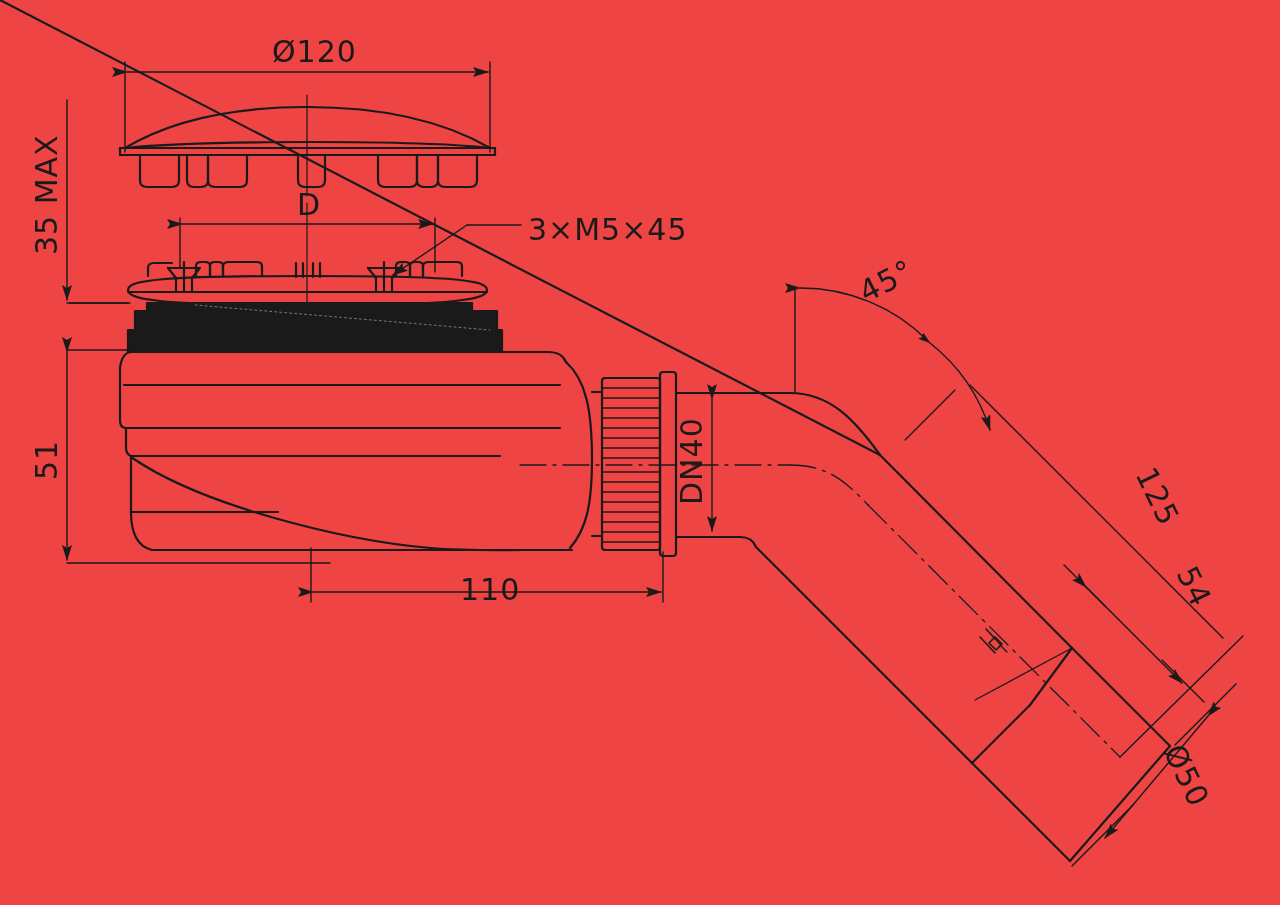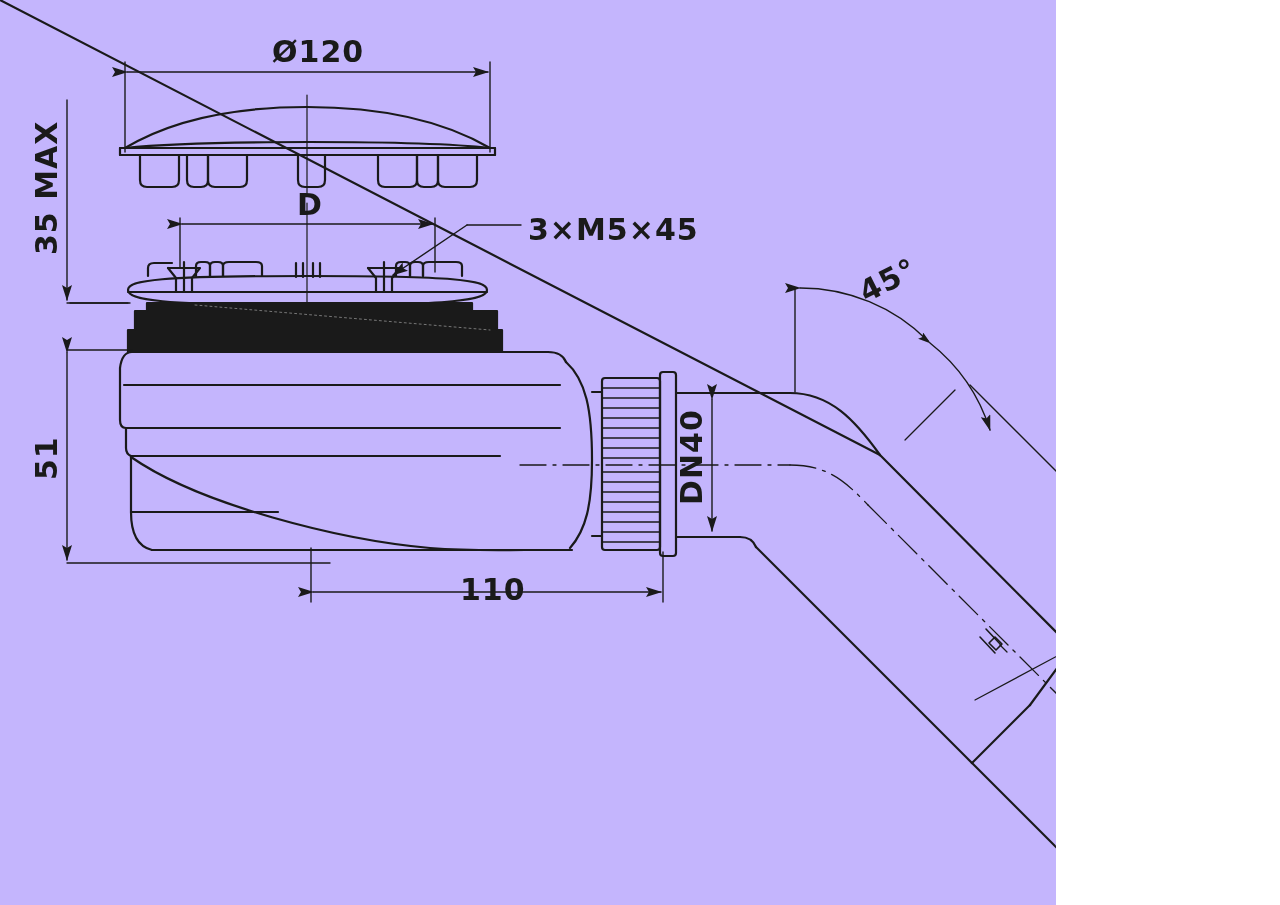--- a/index.html
+++ b/index.html
@@ -1,17 +1,17 @@
 <!DOCTYPE html>
 <html><head>
 <meta charset="utf-8">
 <style>
   html,body{margin:0;padding:0;background:#ffffff;}
   body{font-family:"DejaVu Sans","Liberation Sans",sans-serif;}
-  #stage{position:relative;width:1056px;height:905px;background:#c4b5fd;overflow:hidden;font-weight:bold;}
+  #stage{position:relative;width:1280px;height:905px;background:#ef4444;overflow:hidden;}
   #stage svg{position:absolute;left:0;top:0;}
   .dimtext{font-family:"DejaVu Sans","Liberation Sans",sans-serif;font-size:30px;fill:#1a1a1a;letter-spacing:1px;}
 </style>
 </head>
 <body>
 
 <div id="stage">
 
 <svg width="1280" height="905" viewBox="0 0 1280 905">
   <defs>

